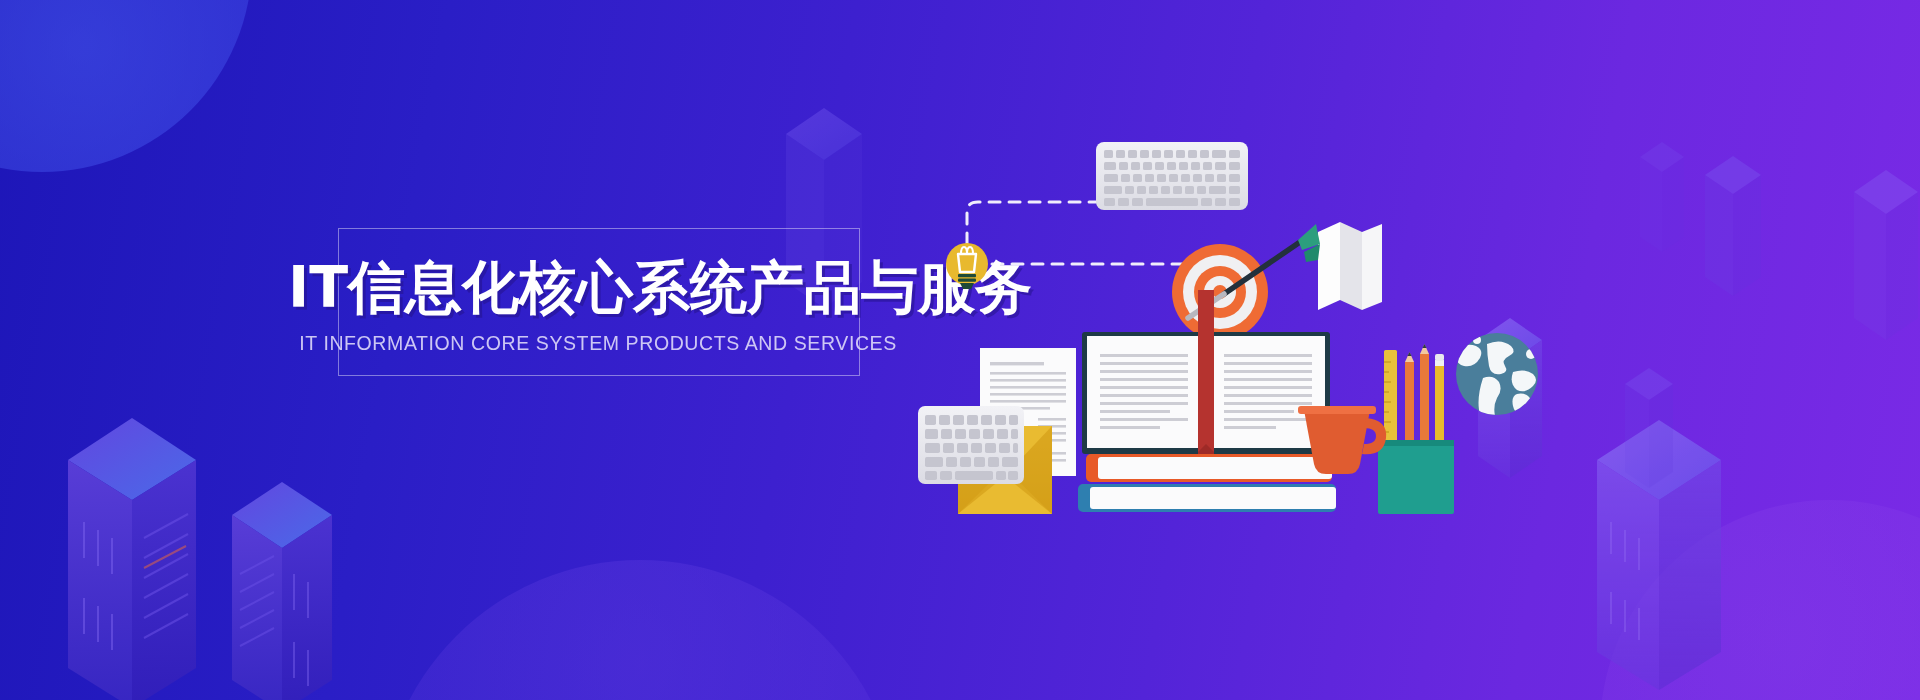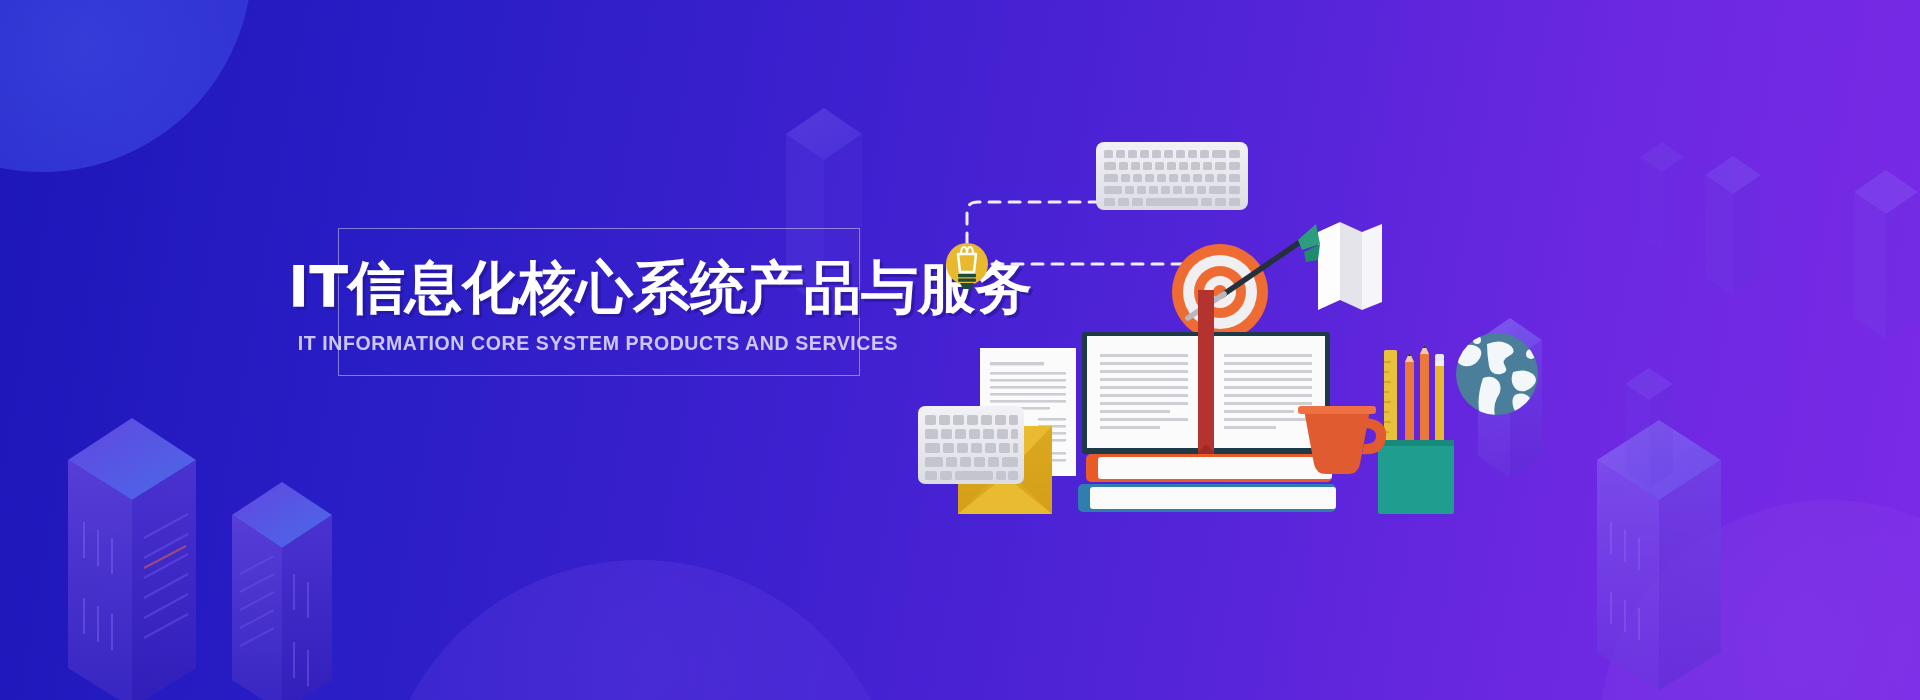--- a/index.html
+++ b/index.html
@@ -78,21 +78,21 @@
     color: #ffffff;
     letter-spacing: 0px;
     line-height: 1.05;
     white-space: nowrap;
     text-shadow: 3px 3px 0 rgba(36,18,140,0.55);
     font-family: "DejaVu Sans", "Liberation Sans", sans-serif;
   }
   .headline-sub {
     margin-top: 14px;
     font-size: 19.5px;
-    font-weight: 700;
+    font-weight: 400;
     color: rgba(226,222,250,0.88);
     letter-spacing: 0.6px;
     white-space: nowrap;
     font-family: "Liberation Sans", sans-serif;
   }
 
   
   .illustration {
     position: absolute;
     left: 900px; top: 110px;

